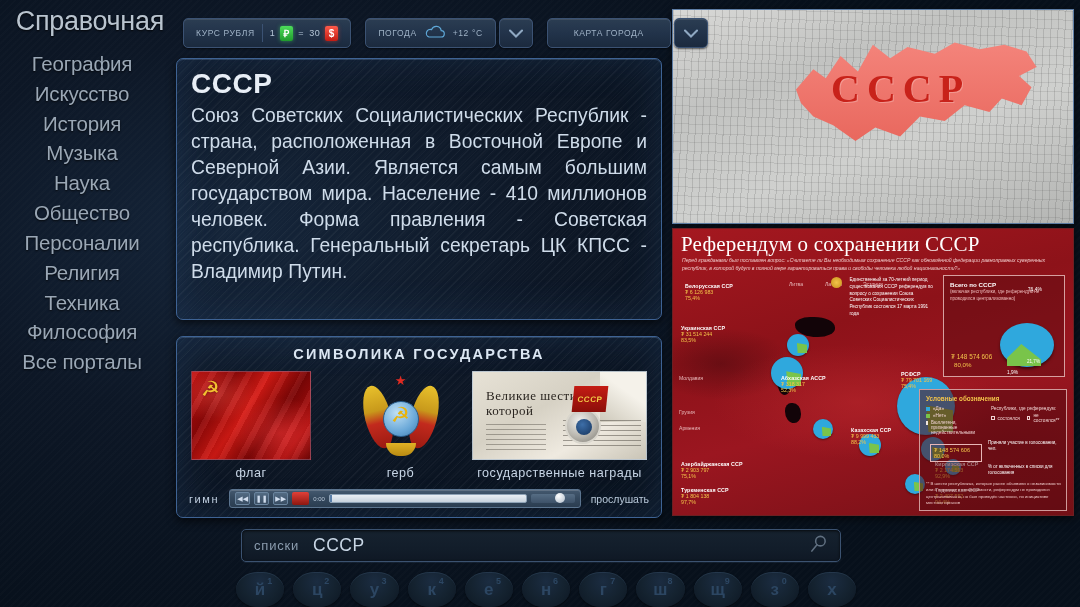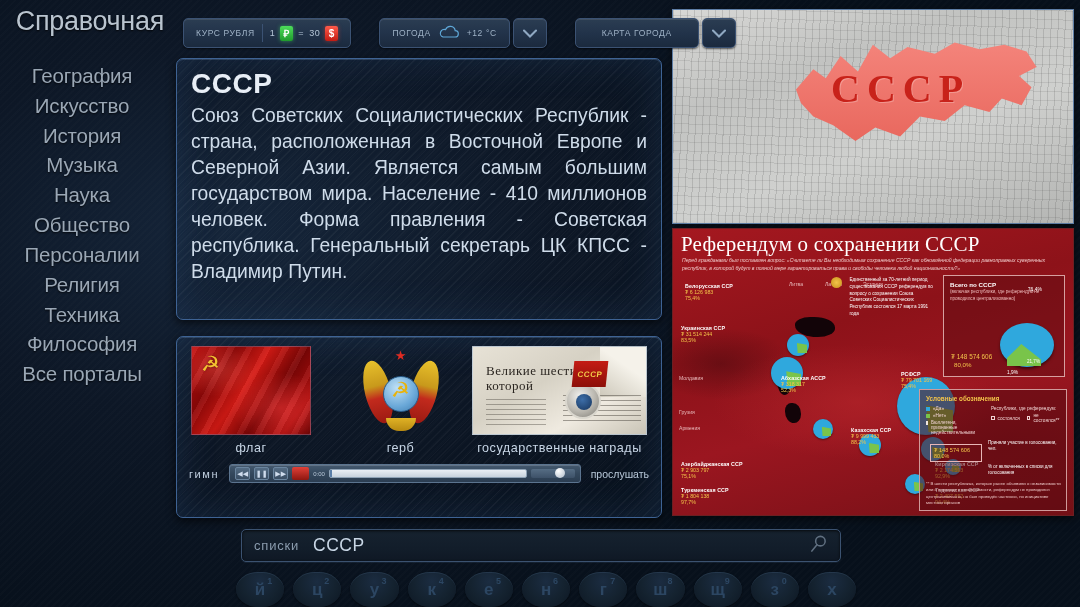--- a/index.html
+++ b/index.html
@@ -21,32 +21,32 @@
     pointer-events:none; z-index:0;
   }
 
   
   .sidebar {
     position:absolute; left:0; top:0; width:176px; height:607px;
     z-index:3; text-align:right; padding-right:12px;
   }
   .sb-title {
     font-size:27px; color:#b9c4cf; letter-spacing:-0.3px;
-    margin-top:6px; margin-bottom:24px; font-weight:400;
+    margin-top:6px; margin-bottom:12px; font-weight:400;
     text-shadow:0 1px 2px rgba(0,0,0,.8);
   }
   .sb-item {
     font-size:20.5px; color:#9aa7b5; line-height:1.455;
     letter-spacing:-0.2px; cursor:pointer;
     text-shadow:0 1px 2px rgba(0,0,0,.75);
     text-align:center;
   }
 
   
-  .toolbar { position:absolute; left:183px; top:18px; height:30px; display:flex; gap:28px; z-index:4; }
+  .toolbar { position:absolute; left:183px; top:18px; height:30px; display:flex; gap:14px; z-index:4; }
   .tb-btn {
     height:30px; border-radius:5px; display:flex; align-items:center;
     background:linear-gradient(180deg,#2b3d52 0%,#22334a 50%,#1b2a3e 100%);
     border:1px solid #3b5273; box-shadow:inset 0 1px 0 rgba(255,255,255,.10), 0 1px 2px rgba(0,0,0,.6);
     color:#9fb2c6; font-size:8.5px; letter-spacing:.6px; padding:0 12px; gap:7px; cursor:pointer;
   }
   .tb-group { display:flex; gap:3px; }
   .tb-caret {
     width:34px; height:30px; border-radius:5px; display:flex; align-items:center; justify-content:center;
     background:linear-gradient(180deg,#2b3d52 0%,#22334a 50%,#1b2a3e 100%);
@@ -326,20 +326,21 @@
       </div>
     </div>
   </div>
 
   <section class="panel article">
     <h1 class="art-title">СССР</h1>
     <p class="art-body">Союз Советских Социалистических Республик - страна, расположенная в Восточной Европе и Северной Азии. Является самым большим государством мира. Население - 410 миллионов человек. Форма правления - Советская республика. Генеральный секретарь ЦК КПСС - Владимир Путин.</p>
   </section>
 
   <section class="panel symbols">
+    <div class="sym-head">СИМВОЛИКА ГОСУДАРСТВА</div>
     <div class="sym-row">
 
       <div class="sym-cell">
         <div class="flag sym-img">
           <div class="stripes"></div>
           <div class="hs">☭</div>
         </div>
         <div class="sym-cap">флаг</div>
       </div>
 

